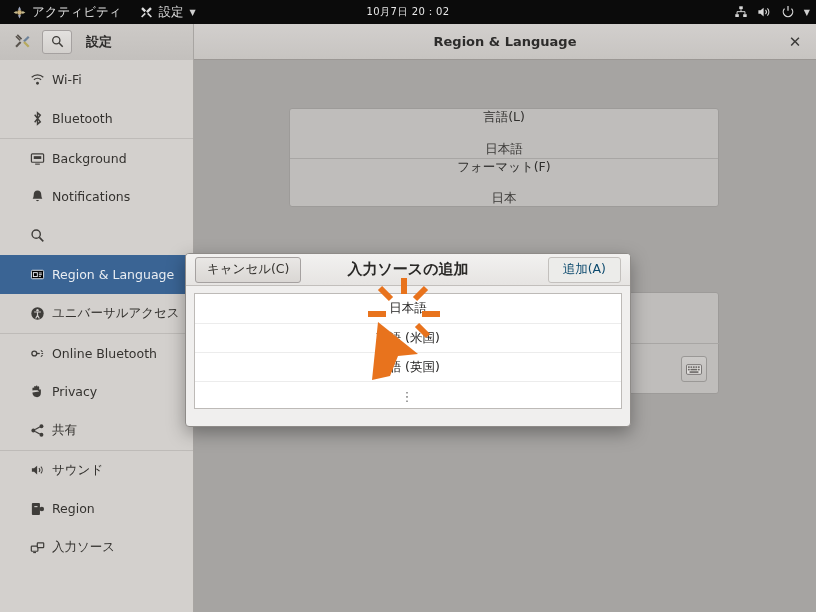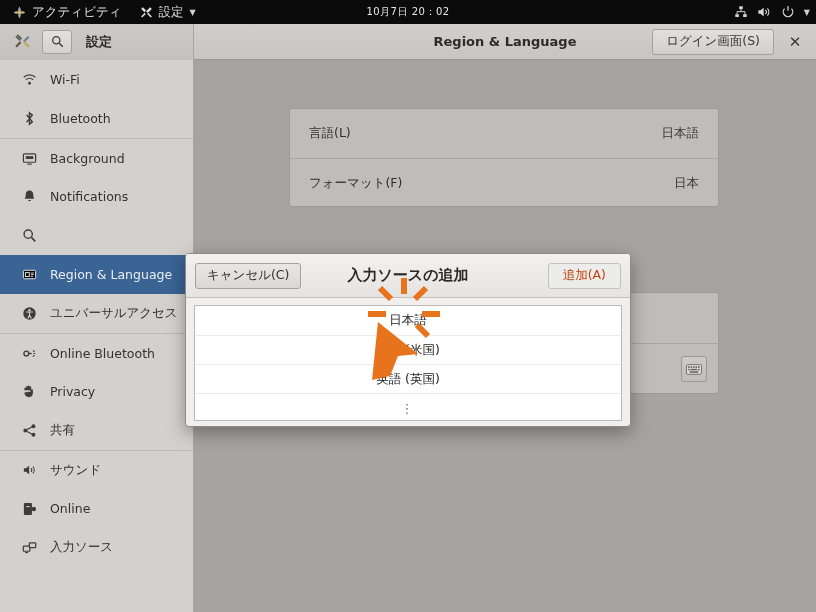--- a/index.html
+++ b/index.html
@@ -69,22 +69,22 @@
     font-size:15px; color:#3b3a38;
   }
 
   
   #sidebar {
     position:absolute; top:36px; left:0; width:194px; height:552px;
     background:#d3d0cd; border-right:1px solid #a8a5a2;
     overflow:hidden;
   }
   .side-row {
-    height:39px; display:flex; align-items:center; gap:11px;
-    padding-left:20px; font-size:12.5px; color:#34322f;
+    height:39px; display:flex; align-items:center; gap:5px;
+    padding-left:28px; font-size:12.5px; color:#34322f;
   }
   .side-row .lbl { flex:1; }
   .side-row.sep { border-top:1px solid #bebbb8; }
   .side-row.active { background:#3a6494; color:#e9edf2; }
   .side-row.active svg path, .side-row.active svg rect,
   .side-row.active svg circle, .side-row.active svg line { stroke:#e9edf2; fill:inherit; }
   .s-ic { width:19px; display:flex; align-items:center; justify-content:center; }
   .chev { font-size:13px; color:#5c5a57; padding-right:14px; }
 
   
@@ -95,21 +95,21 @@
   }
   .card {
     position:absolute;
     background:#bfbdbb;
     border:1px solid #9d9b99;
     border-radius:3px;
   }
   #card-lang { left:95px; top:48px; width:430px; height:99px; }
   .card-row {
     height:49px; display:flex; align-items:center;
-    padding:0 19px; font-size:12.5px; color:#2f2e2c;
+    padding:0 19px; font-size:12.5px; color:#2f2e2c;flex-direction:column;
   }
   .card-row + .card-row { border-top:1px solid #a8a6a4; }
   .card-row .key { flex:1; }
   .card-row .val { color:#3a3836; }
 
   #src-head {
     position:absolute; left:97px; top:213px;
     font-size:13px; font-weight:700; color:#2b2a28;
   }
   #card-src { left:95px; top:232px; width:430px; height:102px; }
@@ -127,40 +127,40 @@
   
   #dialog {
     position:absolute; left:185px; top:229px; width:446px; height:174px;
     background:#f0efee;
     border:1px solid #8e8b88;
     border-radius:4px;
     box-shadow:0 6px 18px rgba(0,0,0,.34);
     overflow:hidden;
   }
   #dlg-head {
-    position:relative; height:44px;
+    position:relative; height:32px;
     background:linear-gradient(#f2f1f0,#e6e4e2);
     border-bottom:1px solid #c2bfbc;
     display:flex; align-items:center;
   }
   #dlg-cancel {
     margin-left:9px; height:26px; padding:0 11px;
     border:1px solid #a5a1a0; border-radius:3px;
     background:linear-gradient(#e9e7e5,#dad7d4);
     font-size:12.5px; color:#35332f;
     display:flex; align-items:center;
   }
   #dlg-title {
     position:absolute; left:0; width:100%; text-align:center;
     font-size:15px; font-weight:700; color:#2a2927; pointer-events:none;
   }
   #dlg-add {
     position:absolute; right:9px; height:26px; padding:0 14px;
     border:1px solid #c3c0bd; border-radius:3px;
-    background:#ececea; color:#c2410c; font-size:12.5px;
+    background:#ececea; color:#0c4a6e; font-size:12.5px;
     display:flex; align-items:center;
   }
   #dlg-body { padding:7px 8px 9px 8px; }
   #dlg-list {
     background:#fff; border:1px solid #bdbab7; height:116px; overflow:hidden;
   }
   .lrow {
     height:29px; display:flex; align-items:center; justify-content:center;
     font-size:12.5px; color:#1f1e1d;
   }
@@ -244,21 +244,20 @@
             <svg class="ic" width="13" height="13" viewBox="0 0 14 14">
               <circle cx="5.7" cy="5.7" r="3.9" stroke="#3d3b38" stroke-width="1.4" fill="none"></circle>
               <path d="M8.7 8.7 L12.6 12.6" stroke="#3d3b38" stroke-width="1.6" fill="none"></path>
             </svg>
           </span>
         </div>
         <div id="hb-title-left">設定</div>
       </div>
       <div id="hb-right">
         <div id="hb-center-title">Region &amp; Language</div>
-        <div id="login-btn">ログイン画面(S)</div>
         <div id="close-btn">✕</div>
       </div>
     </div>
 
     <div id="sidebar">
 
       <div class="side-row">
         <span class="s-ic">
           <svg class="ic" width="15" height="15" viewBox="0 0 16 16">
             <path d="M1.8 5.5 A9 9 0 0 1 14.2 5.5" stroke="#3f3d3a" stroke-width="1.4" fill="none"></path>
@@ -374,21 +373,21 @@
       </div>
 
       <div class="side-row">
         <span class="s-ic">
           <svg class="ic" width="15" height="15" viewBox="0 0 16 16">
             <path d="M3 2.2 H9.6 A1 1 0 0 1 10.6 3.2 V13.8 A1 1 0 0 1 9.6 14.8 H3 A1 1 0 0 1 2 13.8 V3.2 A1 1 0 0 1 3 2.2 Z" fill="#3f3d3a"></path>
             <circle cx="12.6" cy="8.6" r="2.4" fill="#3f3d3a"></circle>
             <path d="M4.6 6 H8" stroke="#d3d0cd" stroke-width="1.2"></path>
           </svg>
         </span>
-        <span class="lbl">Online</span>
+        <span class="lbl">Region</span>
       </div>
 
       <div class="side-row">
         <span class="s-ic">
           <svg class="ic" width="15" height="15" viewBox="0 0 16 16">
             <rect x="1.4" y="6.6" width="7" height="5.4" rx="0.7" stroke="#3f3d3a" stroke-width="1.3" fill="none"></rect>
             <rect x="7.8" y="3" width="6.8" height="5.2" rx="0.7" stroke="#3f3d3a" stroke-width="1.3" fill="#d3d0cd"></rect>
             <path d="M3.4 13.4 H6.4" stroke="#3f3d3a" stroke-width="1.2"></path>
           </svg>
         </span>

